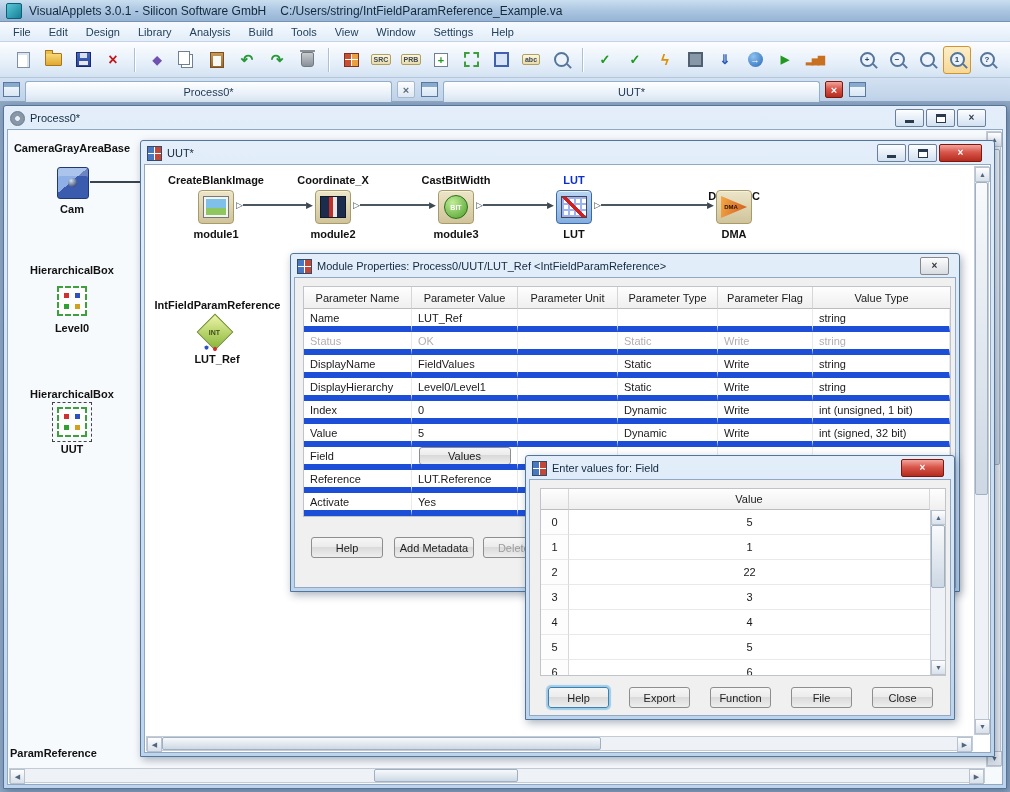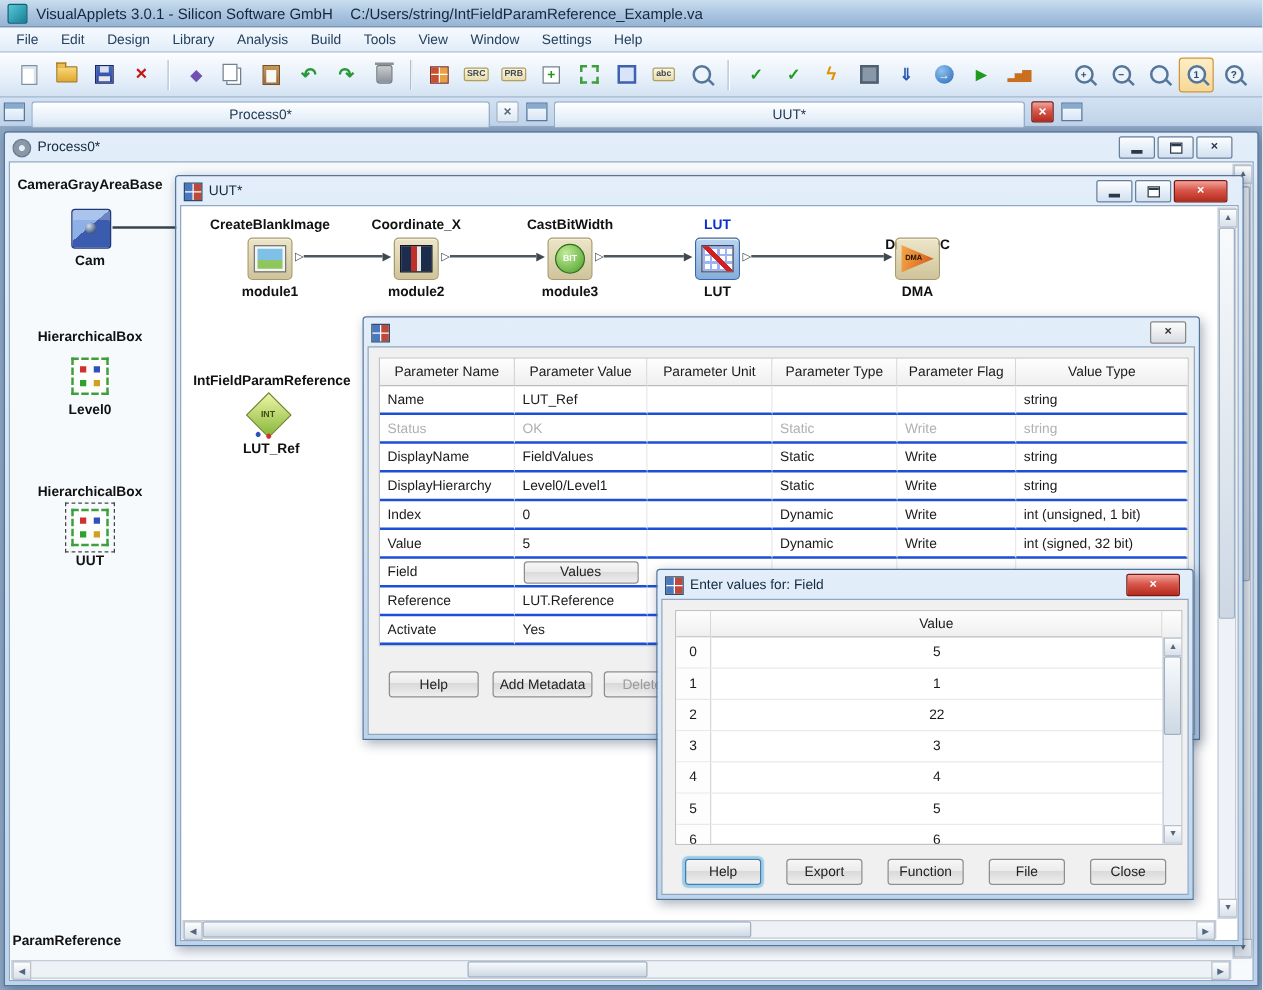--- a/index.html
+++ b/index.html
@@ -148,21 +148,21 @@
   .hbox-icon::before { content:""; position:absolute; left:5px; top:5px; width:5px; height:5px; background:#d03030;
                        box-shadow:11px 0 0 #3050c0,0 11px 0 #30a030,11px 11px 0 #d0a020; }
   .hbox-icon.selected { outline:1px dashed #444; outline-offset:4px; }
 
   
   .ptable-wrap { position:absolute; border:1px solid #c0c4c8; background:#fff; }
   .ptable { display:grid; grid-template-columns:108px 106px 100px 100px 95px 137px; grid-template-rows:22px repeat(9,23px); }
   .hcell { background:linear-gradient(#fefefe,#efefef); border-right:1px solid #d6d6d6; border-bottom:1px solid #bcbcbc;
            display:flex; align-items:center; justify-content:center; white-space:nowrap; overflow:hidden; }
   .hcell.bold { font-weight:normal; }
-  .cell { border-right:1px solid #e9e9e9; border-bottom:2px solid #1d4ed8; display:flex; align-items:center;
+  .cell { border-right:1px solid #e9e9e9; border-bottom:6px solid #1d4ed8; display:flex; align-items:center;
           padding:0 6px; white-space:nowrap; overflow:hidden; }
   .cell.center { justify-content:center; padding:0; }
   .dim { color:#b0b0b0; }
 
   .vtable-wrap { position:absolute; border:1px solid #c0c4c8; background:#fff; overflow:hidden; }
   .vtable { display:grid; grid-template-columns:28px 361px; grid-template-rows:21px repeat(7,25px); width:389px; }
   .vidx { border-right:1px solid #d8d8d8; border-bottom:1px solid #e9e9e9; display:flex; align-items:center; justify-content:center; background:#fdfdfd; }
   .vval { border-bottom:1px solid #e9e9e9; display:flex; align-items:center; justify-content:center; }
   .vh-corner { position:absolute; right:0; top:0; width:15px; height:21px; background:linear-gradient(#fefefe,#efefef); border-bottom:1px solid #bcbcbc; }
 
@@ -448,20 +448,21 @@
             <div class="sb-thumb" style="top:0; height:58%;"></div>
           </div>
         <span class="sb-btn">▼</span>
       </div>
     </div>
   </div>
 
   <div class="cwin" style="left:290px; top:253px; width:670px; height:339px; z-index:3;">
     <div class="cwin-title">
       <span class="icon-quad"></span>
+      <span>Module Properties: Process0/UUT/LUT_Ref &lt;IntFieldParamReference&gt;</span>
       <div class="wbtns" style="margin-right:4px;">
         <div class="wbtn gray">
             <span>×</span>
           </div>
       </div>
     </div>
     <div class="cwin-body gray">
       <div class="ptable-wrap" style="left:8px; top:8px;">
         <div class="ptable">
           <div class="hcell">Parameter Name</div>

